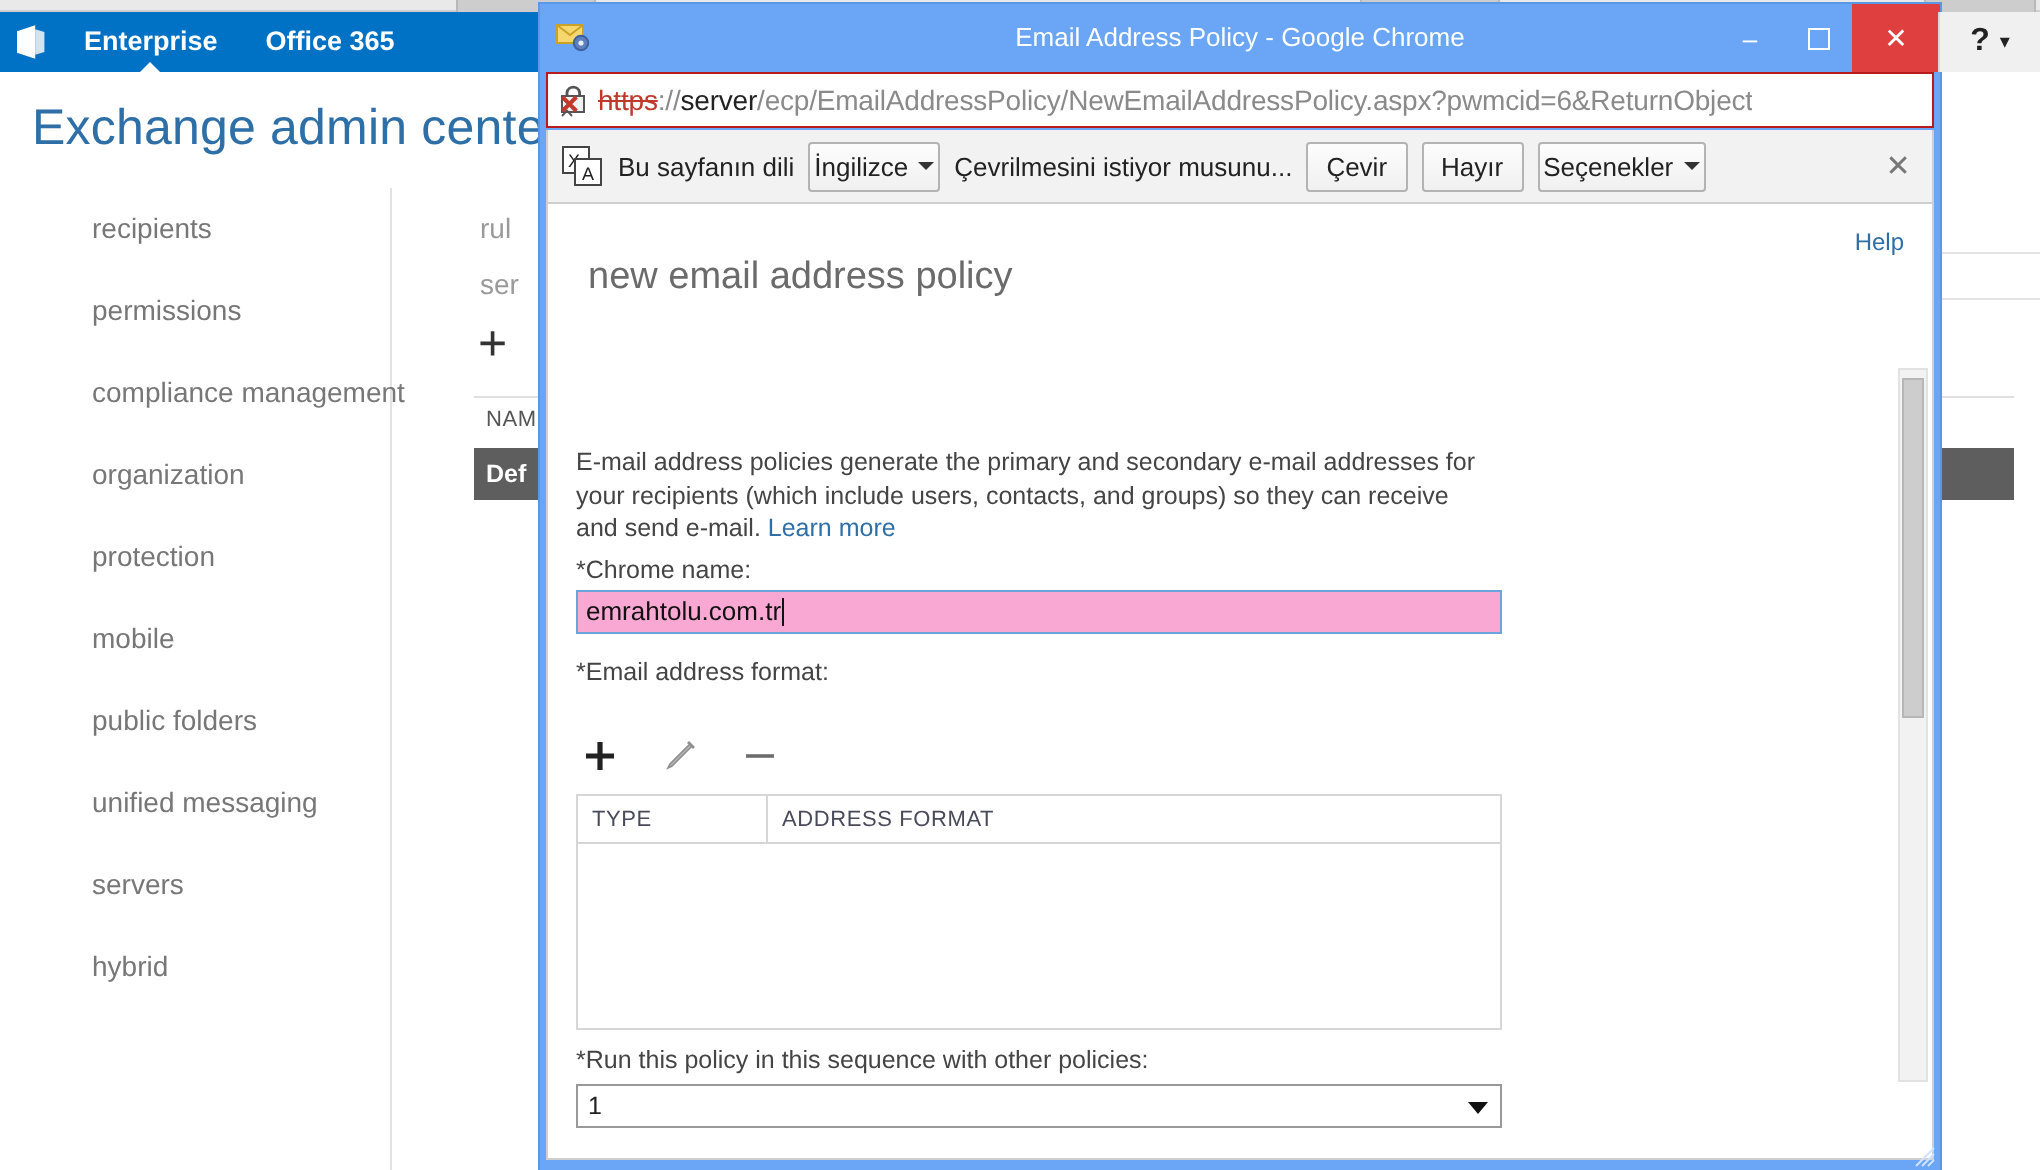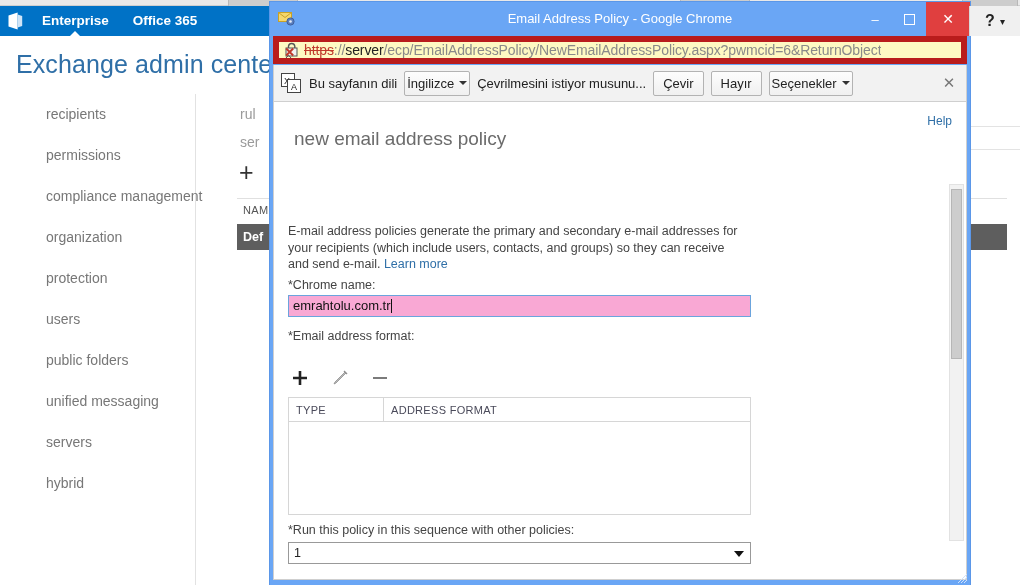--- a/index.html
+++ b/index.html
@@ -228,22 +228,22 @@
   .omnibox-wrap {
     position: absolute;
     left: 3px; top: 34px;
     width: 694px; height: 30px;
     box-sizing: border-box;
   }
   .omnibox {
     position: absolute;
     left: 0; top: 0;
     width: 694px; height: 28px;
-    background: #fef9c3;
-    border: 6px solid #b91c1c;
+    background: #ffffff;
+    border: 1px solid #b91c1c;
     box-sizing: border-box;
     display: flex;
     align-items: center;
     overflow: hidden;
   }
   .omni-badlock {
     width: 20px; height: 20px;
     margin-left: 3px;
     flex: 0 0 auto;
     position: relative;
@@ -530,21 +530,21 @@
   </div>
 
   <div class="eac-title">Exchange admin center</div>
 
   <div class="eac-nav">
     <div class="eac-nav-item">recipients</div>
     <div class="eac-nav-item">permissions</div>
     <div class="eac-nav-item">compliance management</div>
     <div class="eac-nav-item">organization</div>
     <div class="eac-nav-item">protection</div>
-    <div class="eac-nav-item">users</div>
+    <div class="eac-nav-item">mobile</div>
     <div class="eac-nav-item">public folders</div>
     <div class="eac-nav-item">unified messaging</div>
     <div class="eac-nav-item">servers</div>
     <div class="eac-nav-item">hybrid</div>
   </div>
 
   <div class="eac-sub">
     <div class="eac-subtab" style="left:43px; top:12px;">rul</div>
     <div class="eac-subtab" style="left:43px; top:40px;">ser</div>
 

